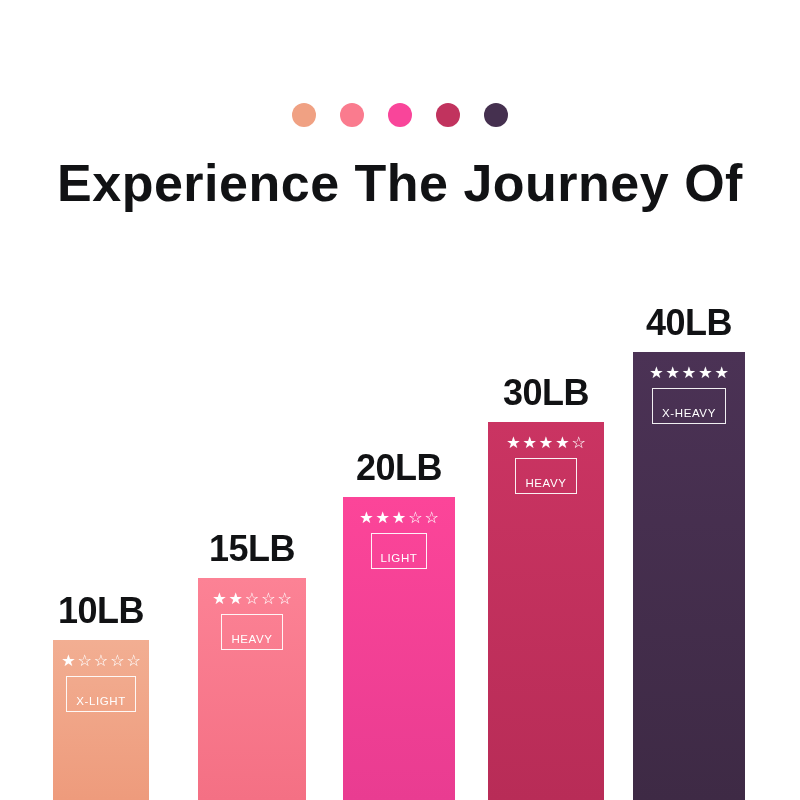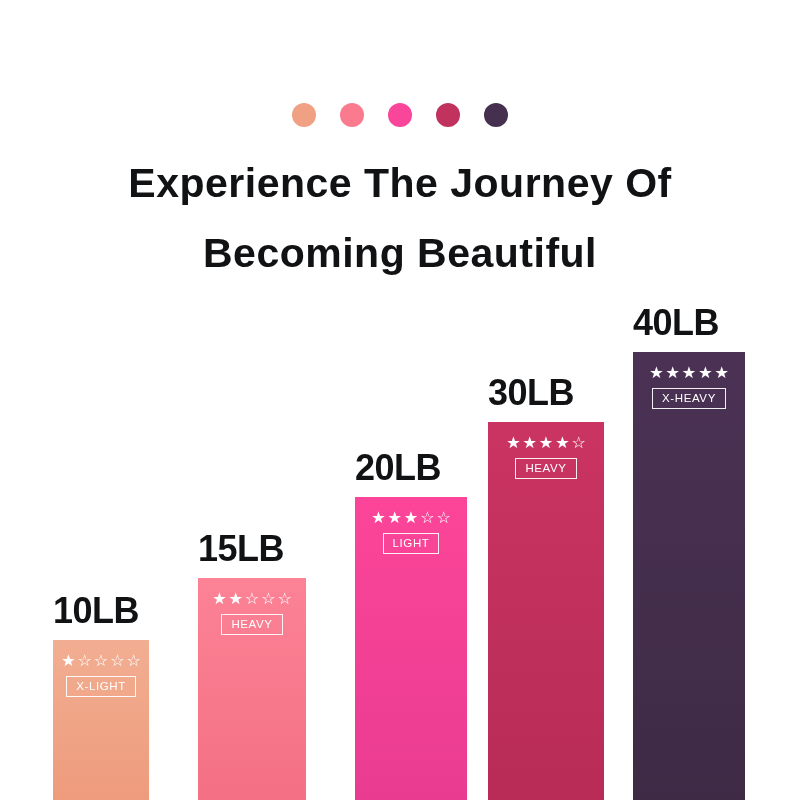--- a/index.html
+++ b/index.html
@@ -18,29 +18,29 @@
     display:flex; justify-content:center; align-items:center; gap:24px;
   }
   .dot { width:24px; height:24px; border-radius:50%; display:block; }
 
   
   #headline {
     position:absolute; top:148px; left:0; width:800px;
     text-align:center; color:#111214;
     font-weight:bold; letter-spacing:0.5px;
   }
-  #headline .line { display:block; font-size:41px; line-height:70px; white-space:nowrap; }
+  #headline .line { display:block; font-size:52px; line-height:70px; white-space:nowrap; }
 
   
   #chart {
     position:absolute; left:0; bottom:0; width:800px; height:520px;
   }
   .bar-col {
     position:absolute; bottom:0;
-    display:flex; flex-direction:column; 
+    display:flex; flex-direction:column; align-items:center;
   }
   .bar-value {
     font-size:36px; font-weight:bold; color:#111214;
     letter-spacing:-0.5px; line-height:1;
     margin-bottom:11px; white-space:nowrap;
   }
   .bar {
     width:100%; position:relative;
     display:flex; flex-direction:column; align-items:center;
     padding-top:13px;
@@ -50,42 +50,41 @@
     font-size:16px; color:#ffffff;
     text-shadow:0 0 1px rgba(255,255,255,.35);
     margin-bottom:7px;
   }
   .stars span { display:block; }
   .tier-box {
     border:1.6px solid rgba(255,255,255,.92);
     color:#ffffff;
     font-size:11.5px;
     letter-spacing:0.6px;
-    padding:3px 9px 3px 9px;
+    padding:18px 9px 3px 9px;
     line-height:1.1;
     white-space:nowrap;
     text-align:center;
   }
 </style>
 </head>
 <body>
 
 <div id="stage">
 
   <div id="dots">
       <span class="dot" style="background: rgb(240, 161, 131);"></span>
       <span class="dot" style="background: rgb(250, 123, 142);"></span>
       <span class="dot" style="background: rgb(249, 69, 154);"></span>
       <span class="dot" style="background: rgb(193, 51, 94);"></span>
       <span class="dot" style="background: rgb(69, 48, 79);"></span>
     </div>
 
   <div id="headline">
     <span class="line">Experience The Journey Of</span>
-    <span class="line">Becoming Beautiful</span>
   </div>
 
   <div id="chart">
       <div class="bar-col" style="left: 53px; width: 96px;">
         <div class="bar-value">10LB</div>
         <div class="bar" style="height: 160px; background: linear-gradient(rgb(242, 174, 146) 0%, rgb(238, 155, 124) 100%);">
           <div class="stars">
             <span>★</span>
             <span>☆</span>
             <span>☆</span>
@@ -101,21 +100,21 @@
           <div class="stars">
             <span>★</span>
             <span>★</span>
             <span>☆</span>
             <span>☆</span>
             <span>☆</span>
           </div>
           <div class="tier-box">HEAVY</div>
         </div>
       </div>
-      <div class="bar-col" style="left: 355px; width: 112px;">
+      <div class="bar-col" style="left: 343px; width: 112px;">
         <div class="bar-value">20LB</div>
         <div class="bar" style="height: 303px; background: linear-gradient(rgb(252, 69, 153) 0%, rgb(233, 60, 145) 100%);">
           <div class="stars">
             <span>★</span>
             <span>★</span>
             <span>★</span>
             <span>☆</span>
             <span>☆</span>
           </div>
           <div class="tier-box">LIGHT</div>

